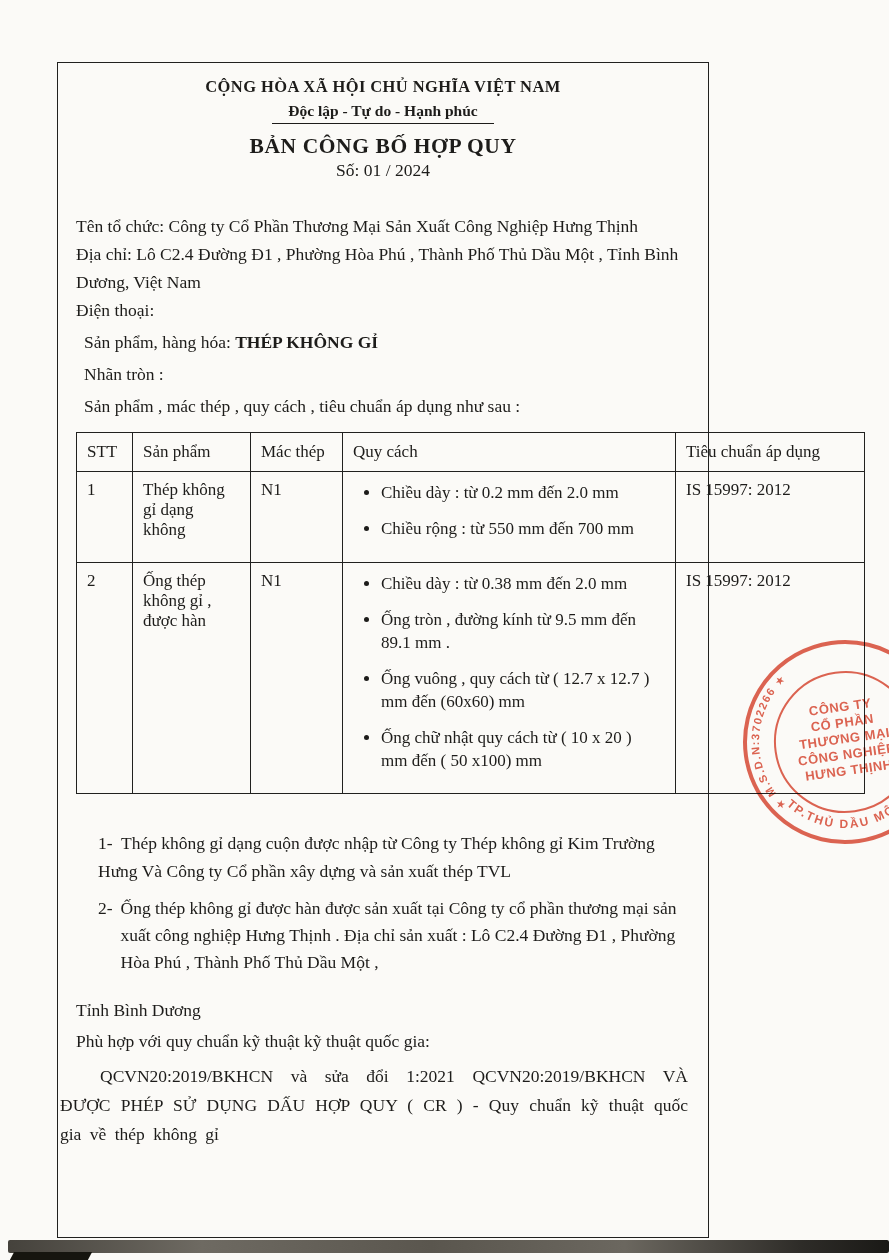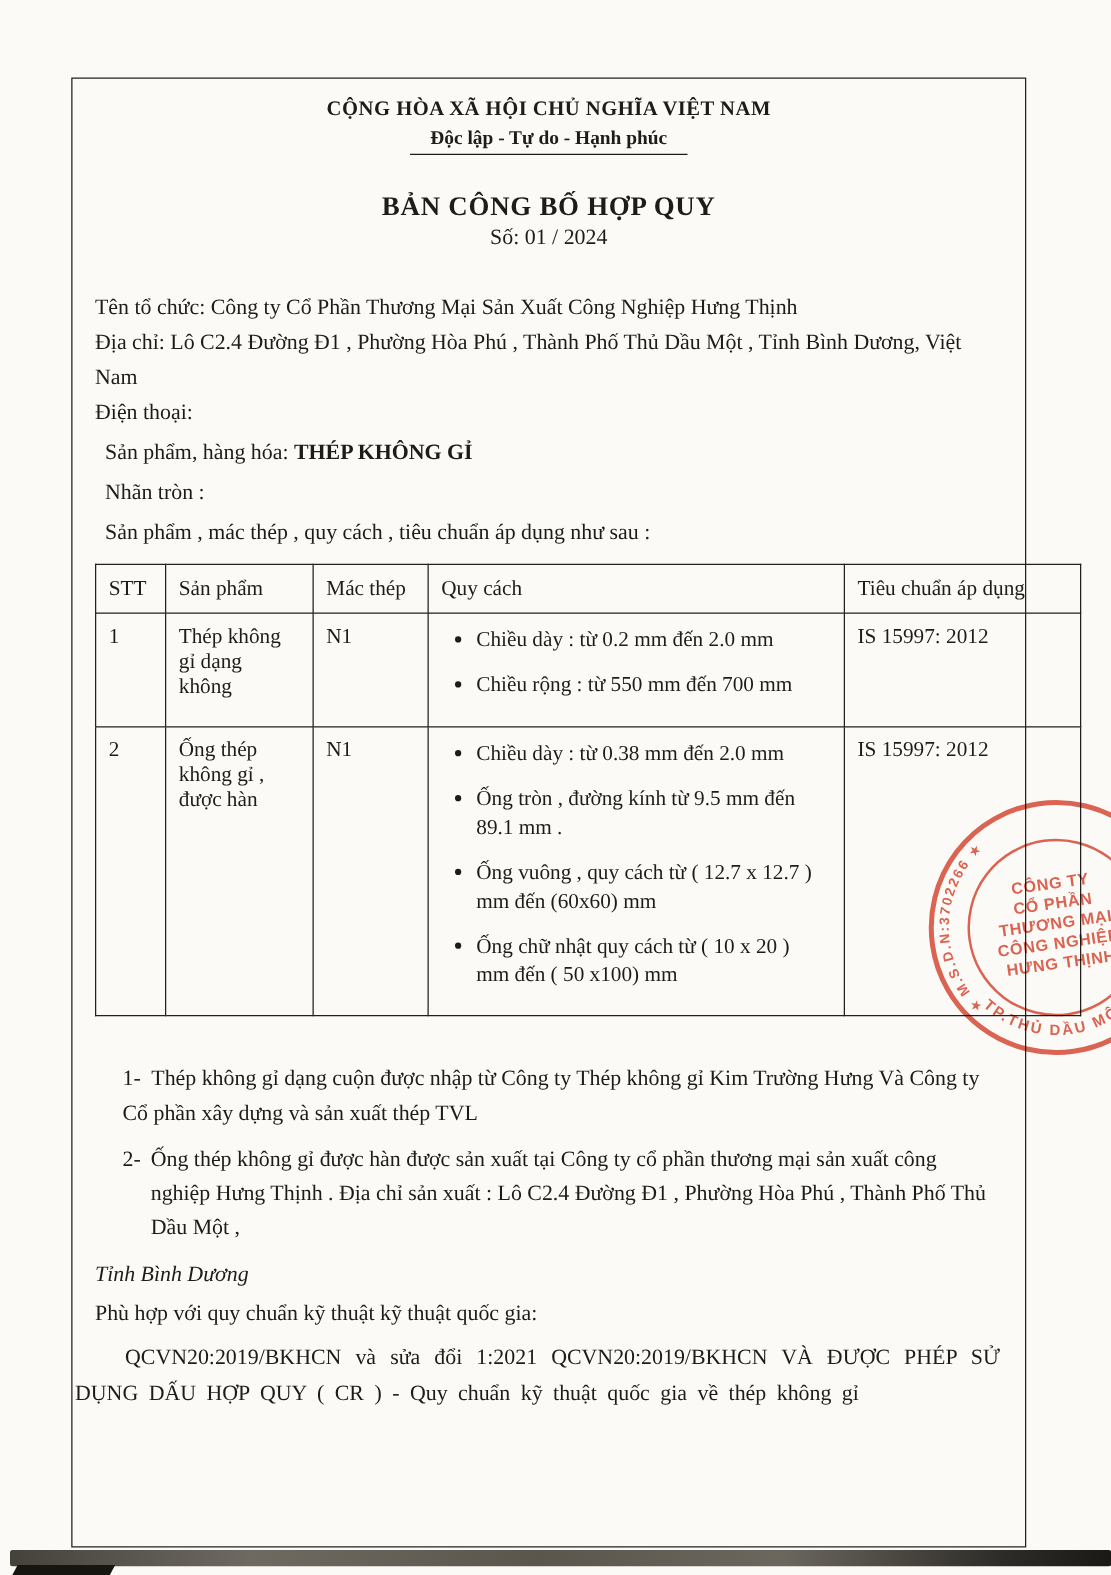--- a/index.html
+++ b/index.html
@@ -6,39 +6,39 @@
   body {
     width: 889px; height: 1260px;
     position: relative;
     background: #fbfaf7;
     color: #1d1c1a;
     font-family: "Liberation Serif", "DejaVu Serif", serif;
     overflow: hidden;
   }
   .frame {
     position: absolute; left: 57px; top: 62px;
-    width: 764px; height: 1176px;
+    width: 652px; height: 1176px;
     border: 1.6px solid #21211f;
     box-sizing: border-box;
   }
   .content {
     position: absolute; inset: 0;
     padding: 14px 18px 0 18px;
     box-sizing: border-box;
   }
   .center { text-align: center; }
   .nat-title { font-size: 16.5px; font-weight: bold; letter-spacing: .4px; }
   .motto {
     display: inline-block;
     font-size: 15.5px; font-weight: bold;
     border-bottom: 1.7px solid #1d1c1a;
     padding: 1px 16px 3px 16px;
     margin-top: 4px;
   }
-  .doc-title { font-size: 21.5px; font-weight: bold; letter-spacing: .6px; margin-top: 29px; }
+  .doc-title { font-size: 21.5px; font-weight: bold; letter-spacing: .6px; margin-top: 10px; }
   .doc-number { font-size: 17.5px; margin-top: 1px; }
 
   .para { font-size: 17.5px; line-height: 1.6; }
   .intro-block { margin-top: 31px; }
   .indented { margin-left: 8px; margin-top: 4px; }
   .bold { font-weight: bold; }
 
   table.spec {
     border-collapse: collapse;
     width: 100%;
@@ -59,21 +59,21 @@
   td.c-mac { text-align: center; padding-top: 12px; }
   td.c-sp, td.c-tc { padding-top: 12px; }
   td.c-qc ul { margin: 2px 0 0 0; padding-left: 28px; }
   td.c-qc li { margin: 2px 10px 13px 0; line-height: 1.35; }
 
   .notes { margin-top: 36px; font-size: 17.5px; line-height: 1.55; }
   .note-plain { margin: 0 6px 10px 22px; }
   .note-hang { display: flex; gap: 8px; margin: 0 6px 8px 22px; }
   .note-marker { white-space: nowrap; }
 
-  .province { font-size: 17.5px; margin-top: 14px; font-style: italic; }
+  .province { font-size: 17.5px; margin-top: 24px; }
   .conform { font-size: 17.5px; margin-top: 10px; }
   .regulation {
     font-size: 17.5px; line-height: 1.65;
     margin: 10px 2px 0 -16px;
     text-align: justify;
     text-indent: 40px;
     word-spacing: 4px;
   }
 
   

